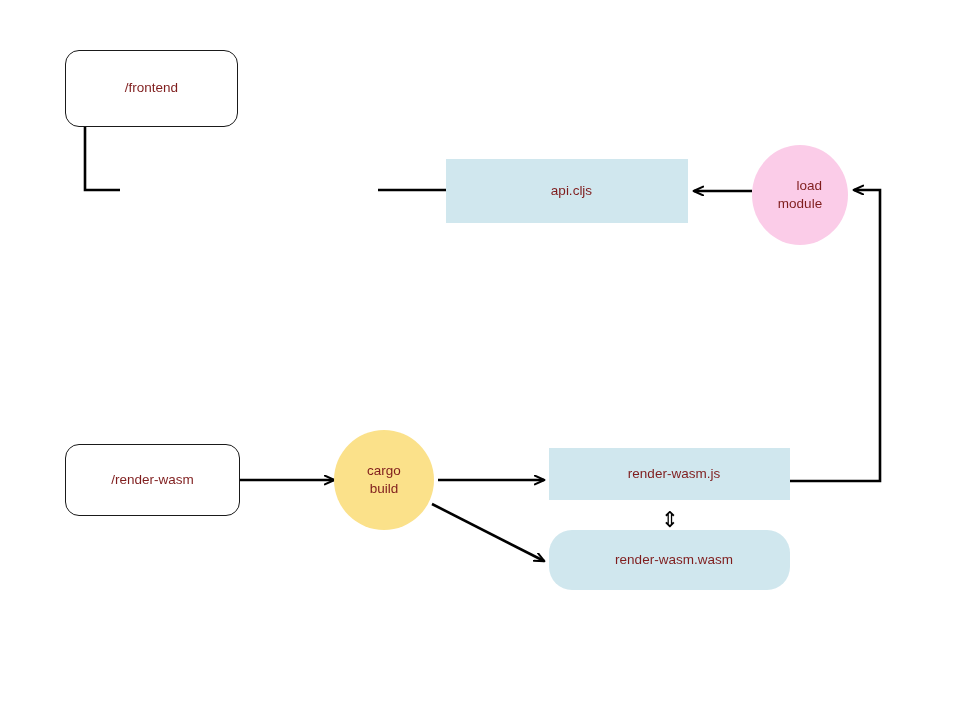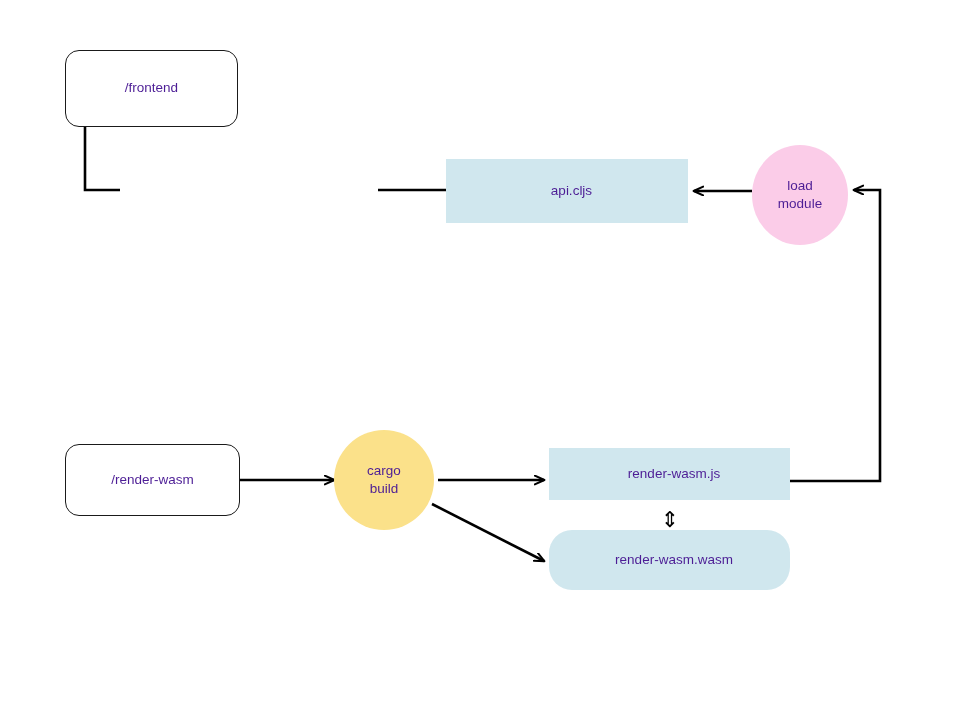--- a/index.html
+++ b/index.html
@@ -24,21 +24,21 @@
     width: 974px;
     height: 701px;
   }
   .node {
     position: absolute;
     box-sizing: border-box;
     display: flex;
     align-items: center;
     justify-content: center;
     text-align: center;
-    color: #4c1d95;
+    color: #7f1d1d;
     font-size: 13.5px;
     line-height: 1.35;
     z-index: 3;
   }
   .node-rounded {
     background: #ffffff;
     border: 1.6px solid #1a1a1a;
     border-radius: 14px;
   }
   .node-rect {
@@ -101,21 +101,21 @@
 
   <div class="node node-rounded" style="left:65px; top:50px; width:173px; height:77px;">
     <span class="node-label">/frontend</span>
   </div>
 
 
   <div class="node node-rect" style="left:446px; top:159px; width:242px; height:64px;">
     <span class="node-label">api.cljs</span>
   </div>
 
-  <div class="node node-ellipse" style="left:752px; top:145px; width:96px; height:100px;">
+  <div class="node node-ellipse" style="left:752px; top:145px; width:96px; height:100px;text-align:right;">
     <span class="node-label">load
 module</span>
   </div>
 
   <div class="node node-rounded" style="left:65px; top:444px; width:175px; height:72px;">
     <span class="node-label">/render-wasm</span>
   </div>
 
   <div class="node node-circle" style="left:334px; top:430px; width:100px; height:100px;">
     <span class="node-label">cargo

